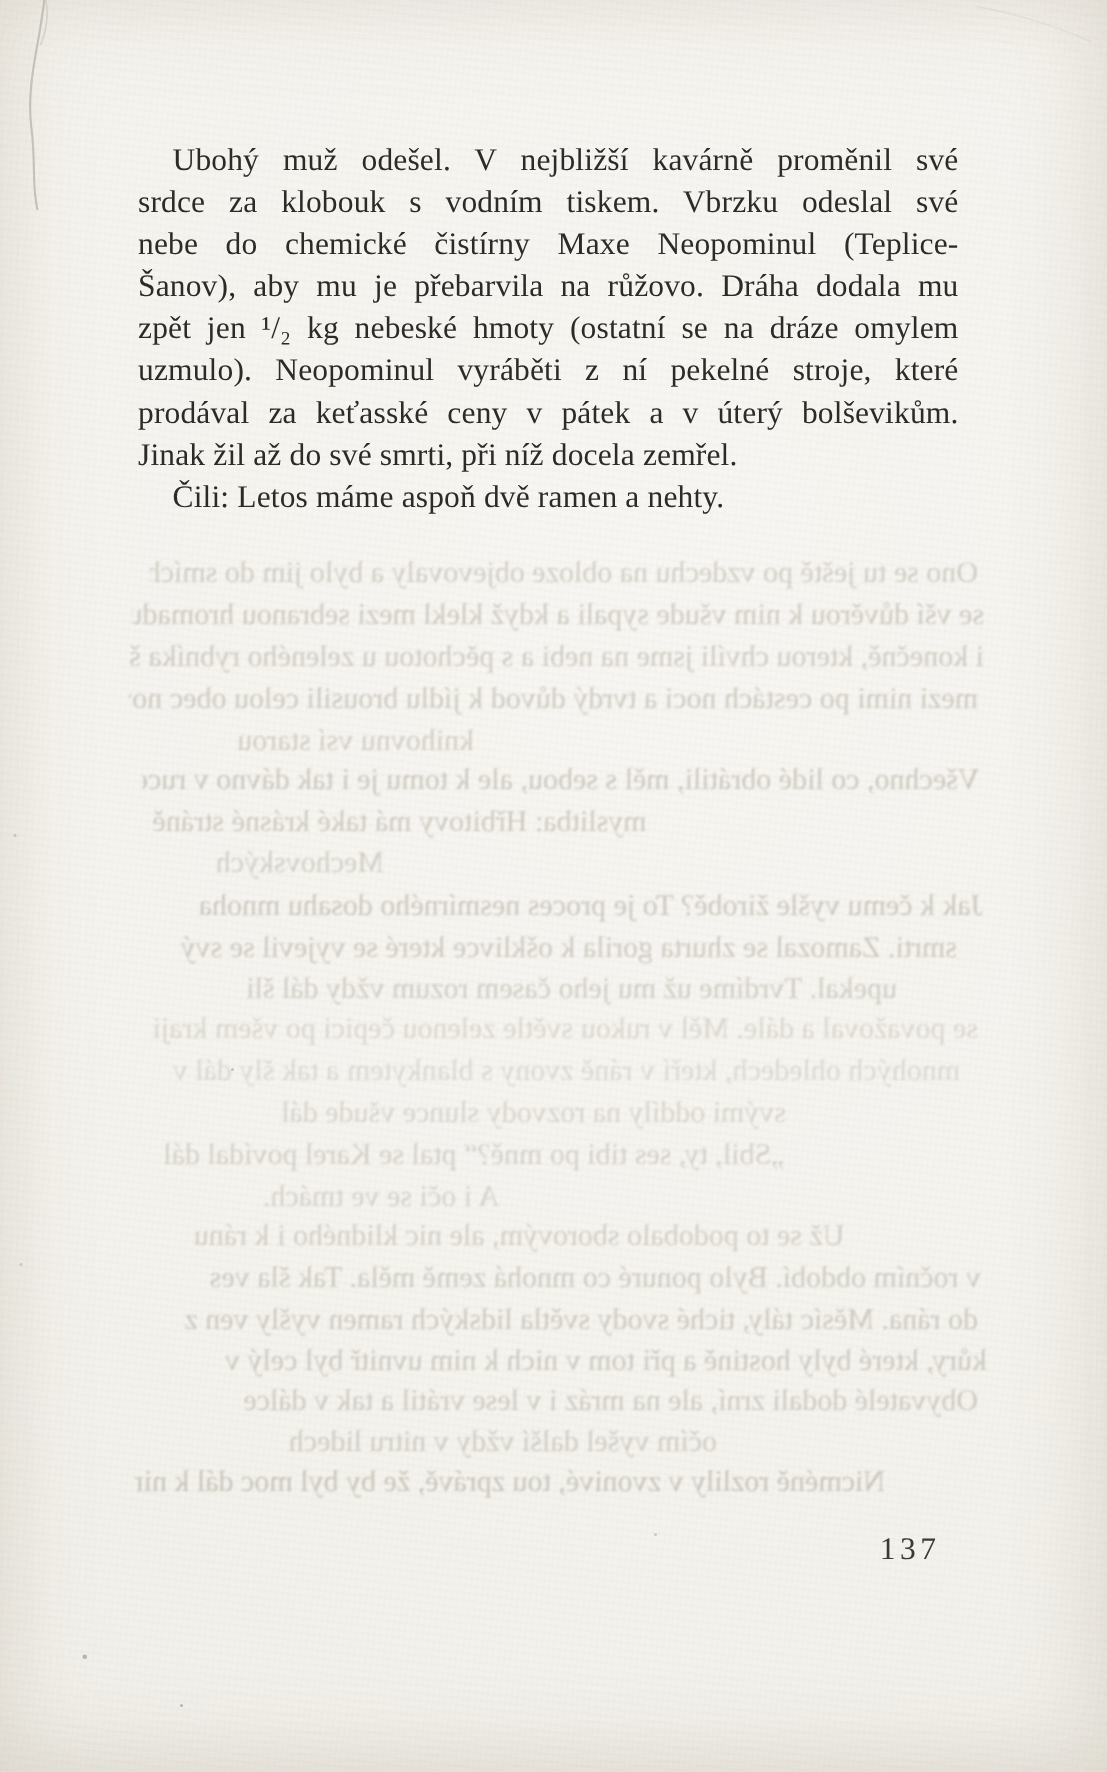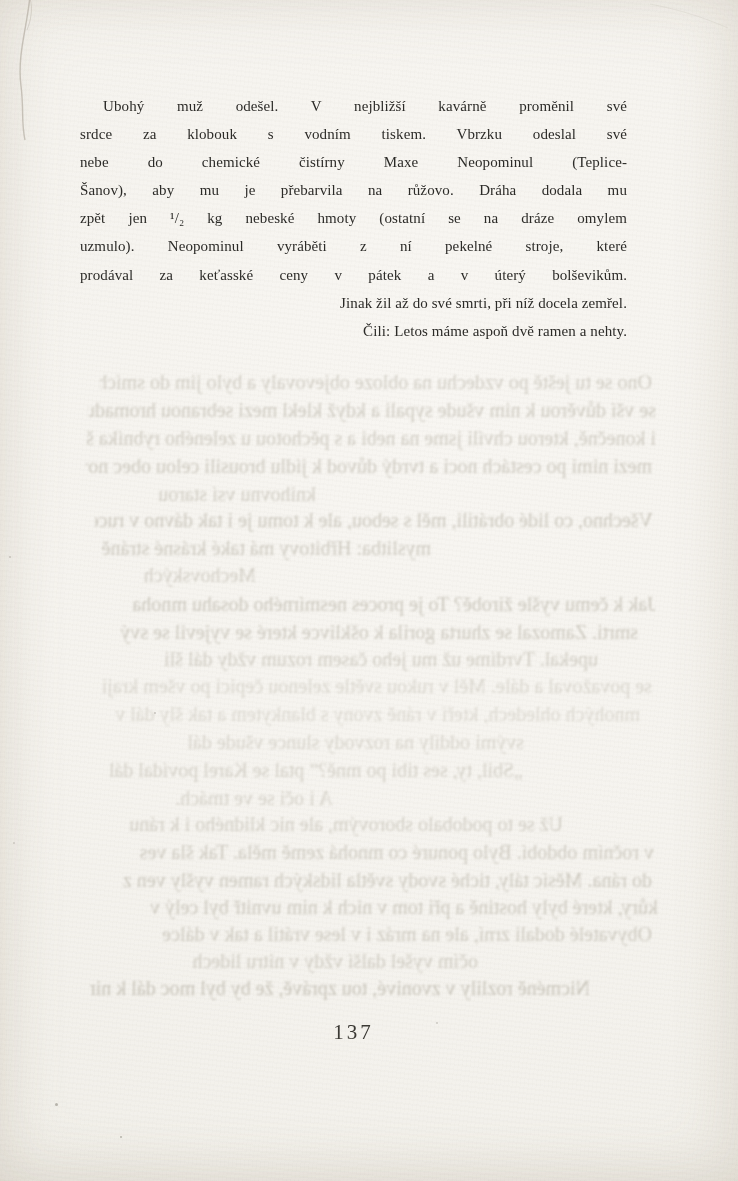--- a/index.html
+++ b/index.html
@@ -26,47 +26,47 @@
     position: absolute; inset: 0;
     background:
       repeating-linear-gradient(7deg,  rgba(120,113,100,0.018) 0 2px, rgba(0,0,0,0) 2px 5px),
       repeating-linear-gradient(97deg, rgba(120,113,100,0.015) 0 1px, rgba(0,0,0,0) 1px 4px),
       repeating-linear-gradient(171deg, rgba(255,255,255,0.03) 0 3px, rgba(0,0,0,0) 3px 7px);
     pointer-events: none;
   }
 
   .textblock {
     position: absolute;
-    left: 80px; top: 92px; width: 547px;
-    font-size: 15px;
+    left: 92px; top: 92px; width: 547px;
+    font-size: 21px;
     line-height: 28.1px;
     letter-spacing: 0.1px;
   }
-  .line { text-align: right; }
+  .line { text-align: left; }
   .line.justify { text-align: justify; text-align-last: justify; }
   .line.indent { text-indent: 23px; }
 
   
   .bleed-line {
     position: absolute;
     height: 25px;
     overflow: hidden;
     white-space: nowrap;
     transform: scaleX(-1);
     filter: blur(0.8px);
     font-size: 20px;
     line-height: 24px;
     color: #9a9484;
     pointer-events: none;
   }
 
   .pagenum {
     position: absolute;
     left: 80px; top: 1020px; width: 547px;
-    text-align: center;
+    text-align: right;
     font-size: 21px;
     letter-spacing: 3px;
     color: #3b3934;
     font-variant-numeric: oldstyle-nums;
   }
 
   .blemishes { position: absolute; inset: 0; pointer-events: none; }
   .speck {
     position: absolute;
     width: 3px; height: 3px;

